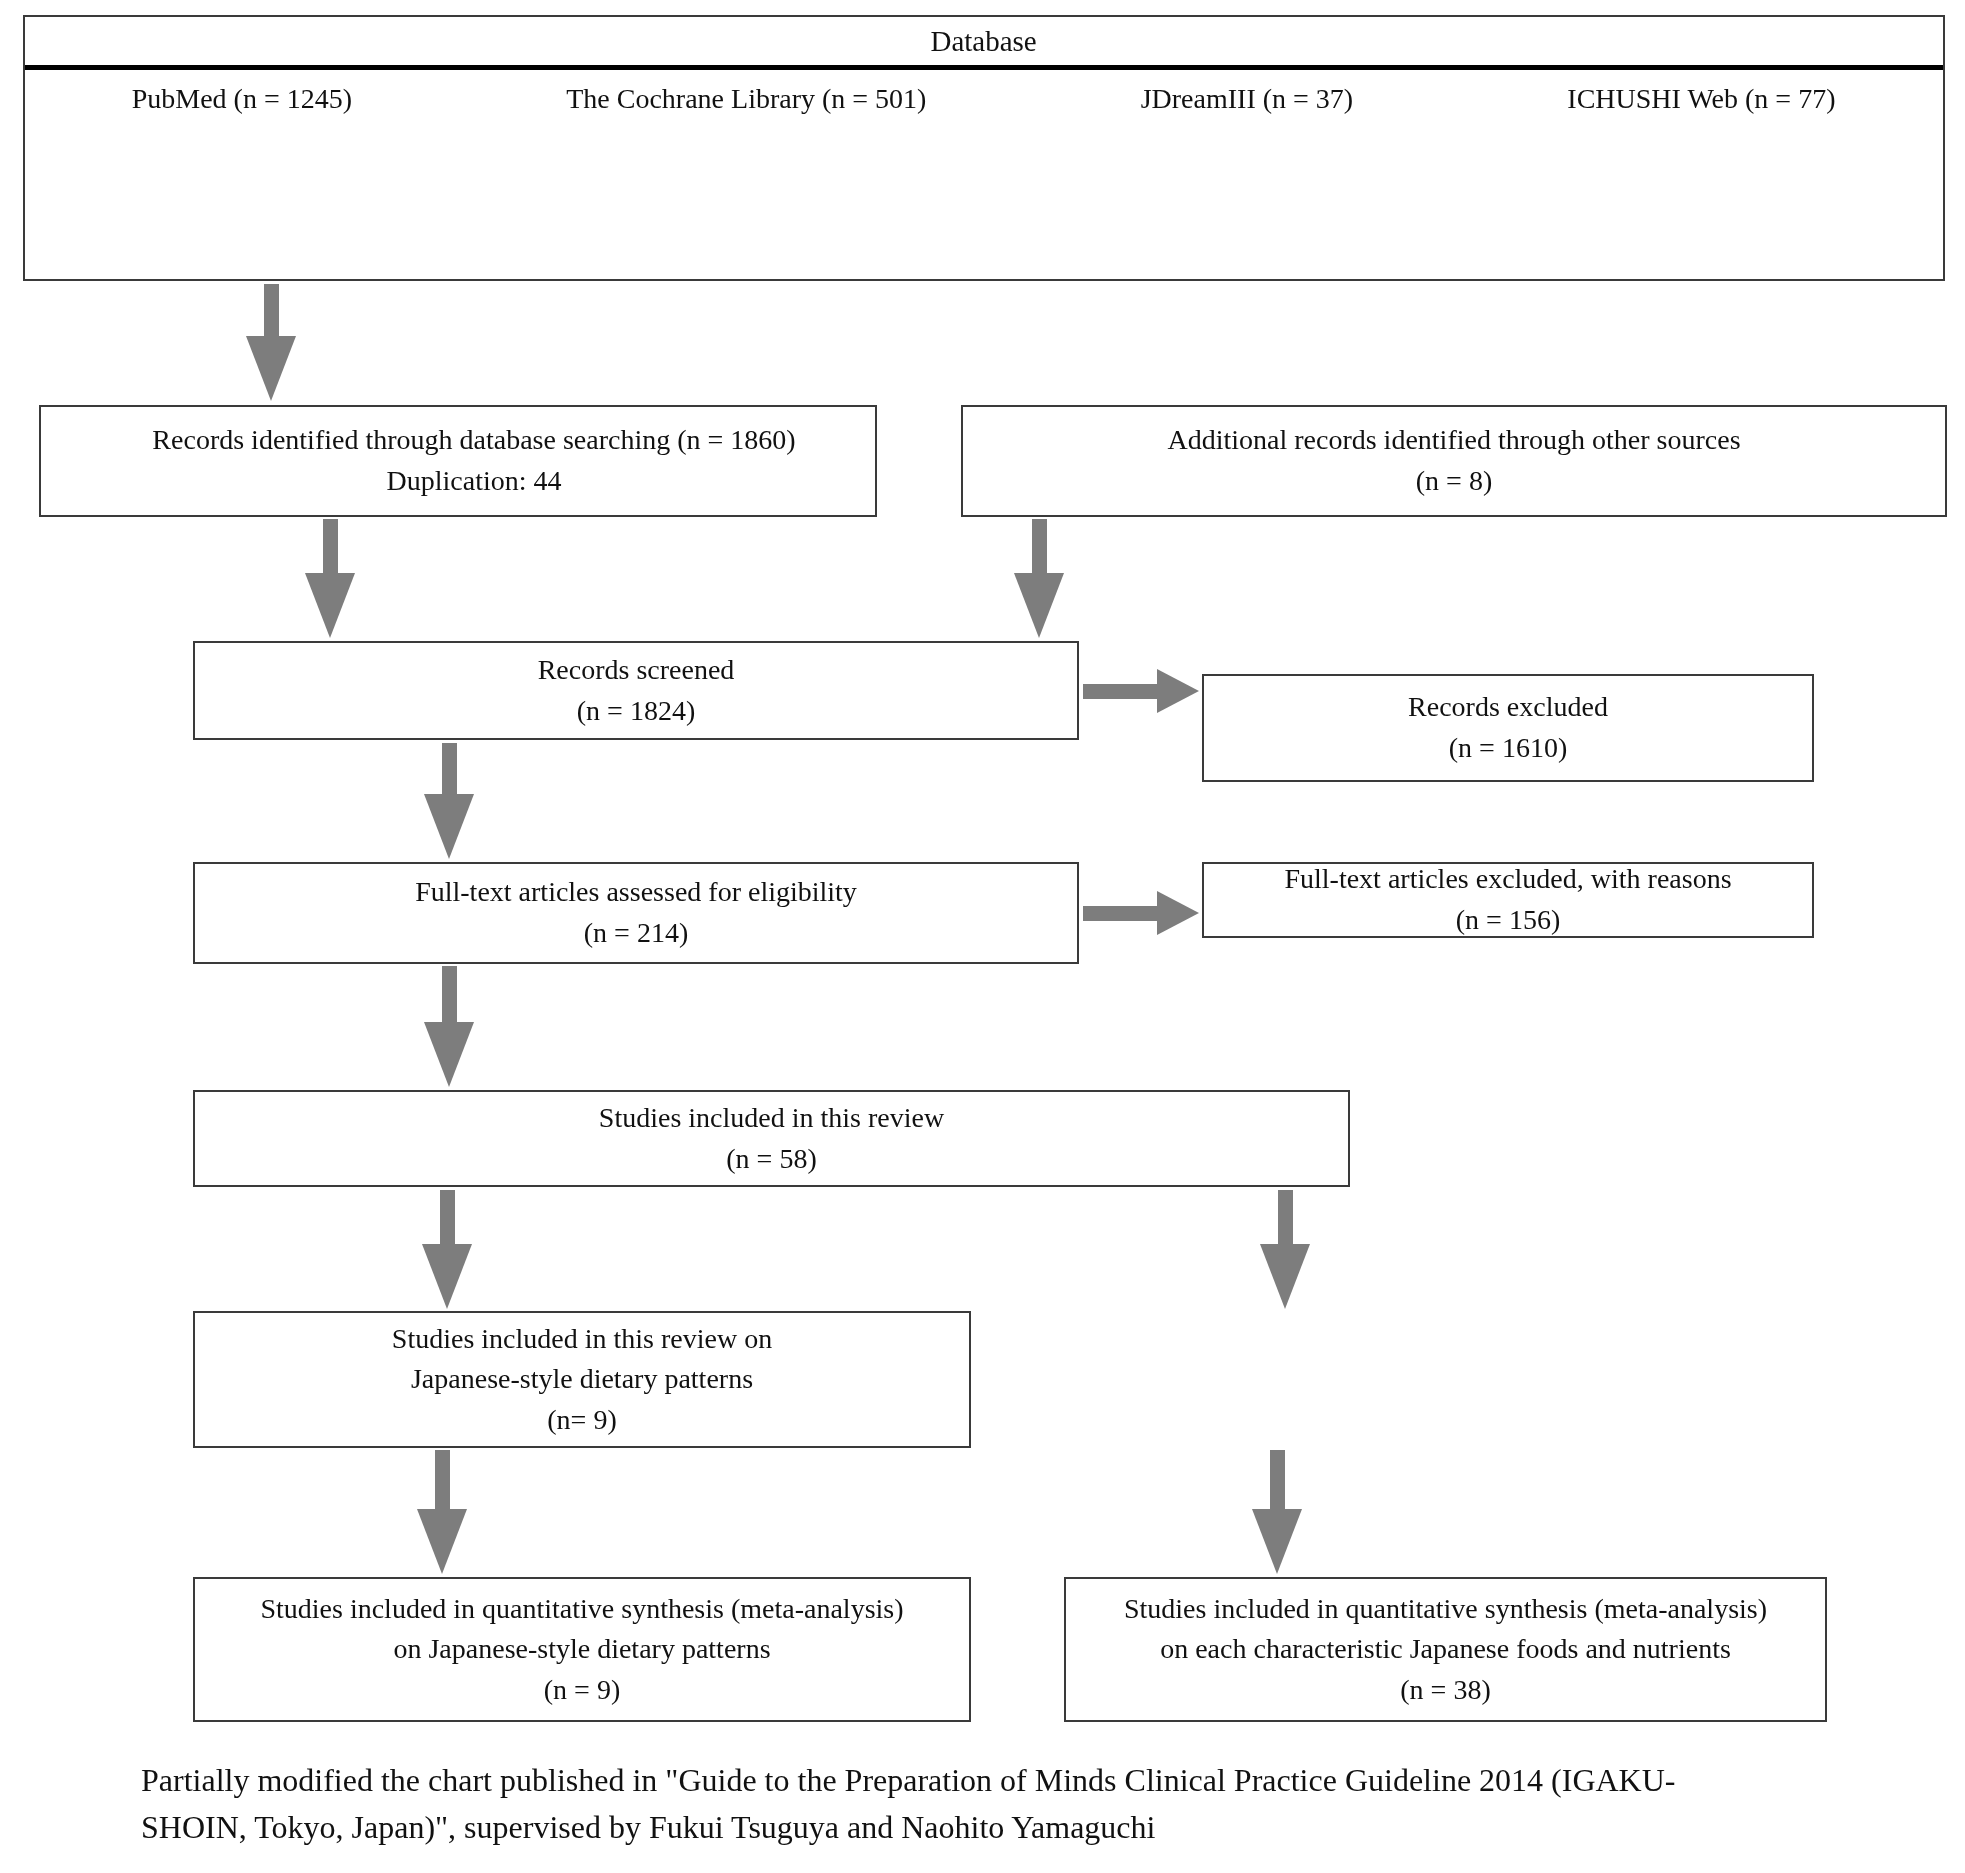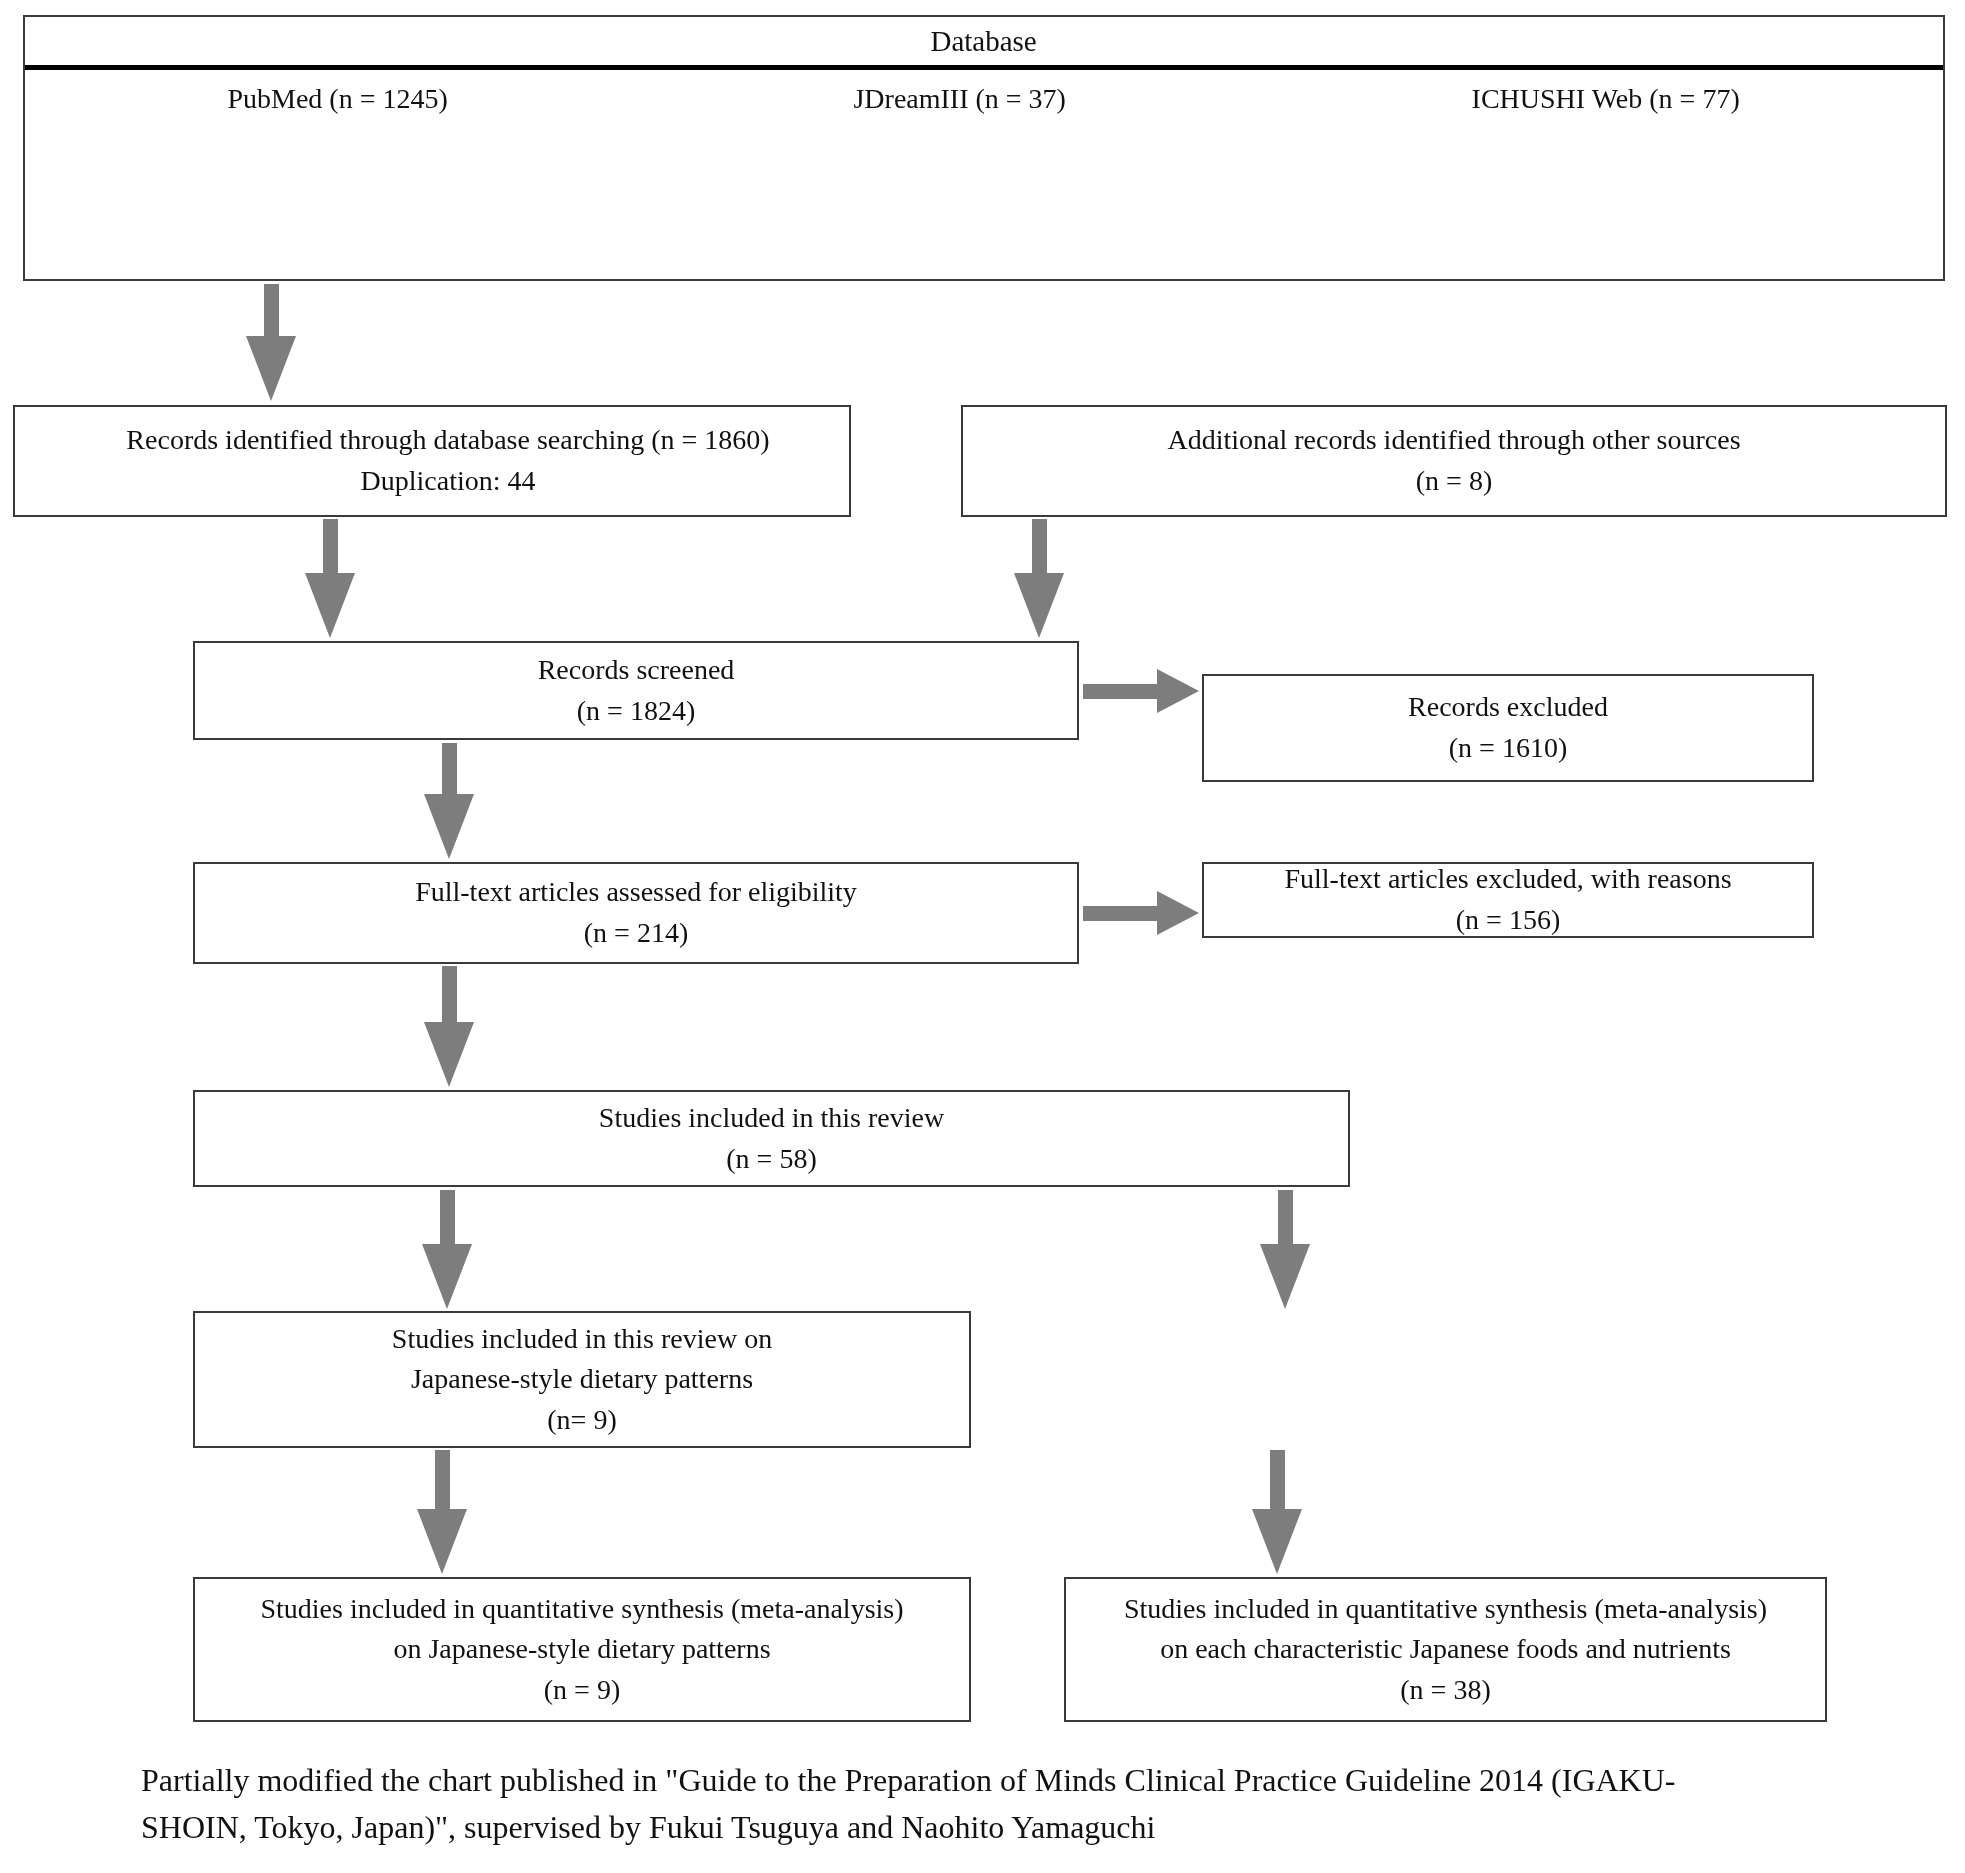--- a/index.html
+++ b/index.html
@@ -101,26 +101,27 @@
 </head>
 <body>
 
 <div class="canvas">
 
   <div class="box top-box" style="left:22.6px;top:15px;width:1922px;height:266px;">
     <div class="db-header">Database</div>
     <div class="db-divider"></div>
     <div class="db-body">
       <div class="db-item">PubMed (n = 1245)</div>
+      <div class="db-item">The Cochrane Library (n = 501)</div>
       <div class="db-item">JDreamIII (n = 37)</div>
       <div class="db-item">ICHUSHI Web (n = 77)</div>
     </div>
   </div>
 
-  <div class="box" style="left:13px;top:405px;width:838px;height:112px;padding-left:44px;">
+  <div class="box" style="left:39px;top:405px;width:838px;height:112px;padding-left:44px;">
     <div class="line">Records identified through database searching (n = 1860)</div>
     <div class="line">Duplication: 44</div>
   </div>
   <div class="box" style="left:961px;top:405px;width:986px;height:112px;">
     <div class="line">Additional records identified through other sources</div>
     <div class="line">(n = 8)</div>
   </div>
 
   <div class="box" style="left:193px;top:641px;width:886px;height:99px;">
     <div class="line">Records screened</div>

